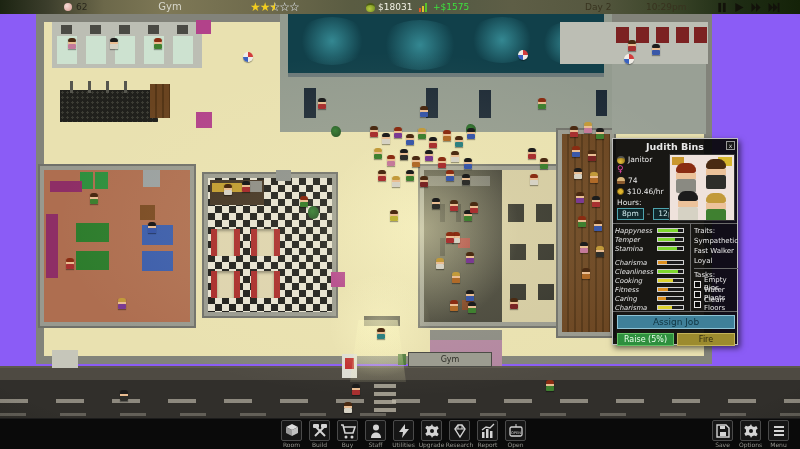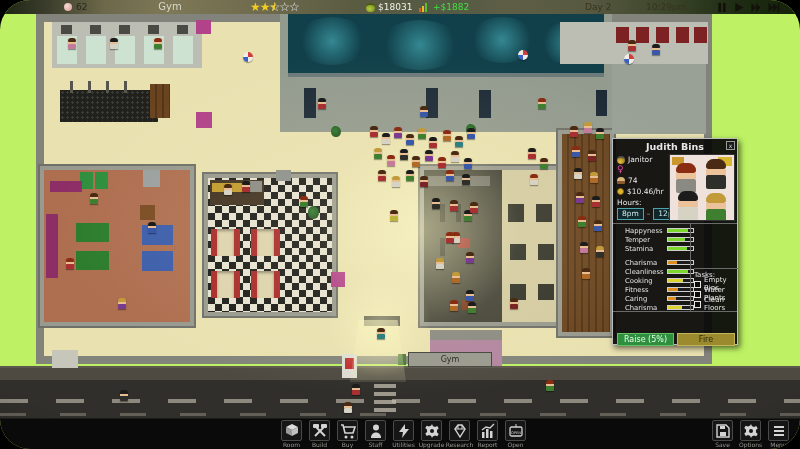--- a/index.html
+++ b/index.html
@@ -1,17 +1,17 @@
 <!DOCTYPE html>
 <html><head>
 <meta charset="utf-8">
 <style>
   html,body{margin:0;padding:0;background:#000;}
-  .stage{position:relative;width:800px;height:449px;overflow:hidden;background:#bef264;
-         font-family:"DejaVu Sans",sans-serif;border-radius:30px;-webkit-font-smoothing:none;}
+  .stage{position:relative;width:800px;height:449px;overflow:hidden;background:#8b5cf6;
+         font-family:"DejaVu Sans",sans-serif;-webkit-font-smoothing:none;}
   .stage *{box-sizing:border-box;}
 
   
   #world{position:absolute;inset:0;}
   .prop{position:absolute;}
   .spot{border-radius:50%;background:radial-gradient(circle,rgba(58,148,158,.85),rgba(58,148,158,0) 70%);}
   .glow{border-radius:50%;background:radial-gradient(circle,rgba(255,250,200,.48),rgba(255,250,200,0) 70%);z-index:26;pointer-events:none;}
   .dots{background:radial-gradient(#3c3c34 1px,transparent 1.3px) 0 0/5px 5px,#20201c;}
   .wood{background:repeating-linear-gradient(90deg,#6a4420 0 5px,#543516 5px 7px);}
   .checker{background:repeating-conic-gradient(#1a1a18 0 25%,#e6e2d2 0 50%) 0 0/14px 14px;}
@@ -69,21 +69,21 @@
   .age-ico{width:8px;height:7px;border-radius:4px 4px 1px 1px;background:linear-gradient(180deg,#d8b67a 55%,#8a5a2e 55%);}
   .coin-ico{width:7px;height:7px;border-radius:50%;background:#e0b52e;border:1px solid #8a6a10;}
   .hour-btn{border:1px solid #4ea4ae;background:#10282c;color:#cfe8ea;font-size:7.5px;line-height:10px;padding:0 4px;}
   .hour-dash{color:#bbb;font-size:7px;}
   #portrait{position:absolute;left:56px;top:15px;width:66px;height:67px;background:#efe2dc;overflow:hidden;border:1px solid #333;}
   .bigperson{position:absolute;width:20px;height:30px;}
   .bigperson .h{height:10px;border-radius:8px 8px 3px 3px;}
   .bigperson .f{height:6px;background:#ecc29a;}
   .bigperson .b{height:14px;border-radius:2px;}
   #stats{position:absolute;left:0;top:84px;width:124px;height:89px;border-top:1px solid #6a6a6a;border-bottom:1px solid #6a6a6a;}
-  #bars{position:absolute;left:12px;top:2px;width:72px;}
+  #bars{position:absolute;left:2px;top:2px;width:72px;font-style:italic;}
   .bar-row{display:flex;align-items:center;height:9px;}
   .bar-row.gap{margin-top:5px;}
   .bar-label{width:42px;font-size:6.8px;color:#e4e4e4;white-space:nowrap;overflow:hidden;}
   .bar-outer{width:27px;height:5px;border:1px solid #cfcfcf;background:#1c1c1c;}
   .bar-fill{height:100%;}
   #tt{position:absolute;left:77px;top:0;width:47px;height:100%;border-left:1px solid #6a6a6a;}
   #traits{position:absolute;left:3px;top:2px;font-size:7px;line-height:10px;}
   #tasks{position:absolute;left:3px;top:44px;border-top:1px solid #6a6a6a;width:44px;padding-top:2px;font-size:7px;}
   .task-row{display:flex;align-items:center;gap:3px;height:10px;}
   .cb{width:7px;height:7px;border:1px solid #e8e8e8;background:#0c0c0c;flex:none;}
@@ -600,21 +600,21 @@
     <span class="t" style="left:76px;color:#2a281c;">62</span>
     <span class="t" style="left:140px;width:60px;text-align:center;color:#d8d8cc;font-size:10px;">Gym</span>
     <span class="stars" id="stars"><span style="color: rgb(242, 205, 31);">★</span><span style="color: rgb(242, 205, 31);">★</span><span class="star-half"><span style="color:#e4e8f2">☆</span><span class="fill" style="color:#f2cd1f">★</span></span><span style="color: rgb(228, 232, 242);">☆</span><span style="color: rgb(228, 232, 242);">☆</span></span>
     <span class="money-ico"></span>
     <span class="t" style="left:378px;color:#f2f2e6;">$18031</span>
     <span class="chart-ico">
       <i style="height:4px;background:#e05a2a"></i>
         <i style="height:6px;background:#e0c22a"></i>
         <i style="height:9px;background:#58c22a"></i>
     </span>
-    <span class="t" id="income" style="left: 433px; color: rgb(61, 226, 61);">+$1882</span>
+    <span class="t" id="income" style="left: 433px; color: rgb(61, 226, 61);">+$1575</span>
     <span class="t" style="left:585px;color:#38331f;">Day 2</span>
     <span class="t" style="left:646px;color:#38331f;">10:29pm</span>
     <svg class="pb" style="left:716px" viewBox="0 0 12 12">
         <rect x="2" y="1" width="3" height="10" fill="#12120a"></rect>
         <rect x="7" y="1" width="3" height="10" fill="#12120a"></rect>
       </svg>
     <svg class="pb" style="left:733px" viewBox="0 0 12 12">
         <polygon points="2,1 11,6 2,11" fill="#12120a"></polygon>
       </svg>
     <svg class="pb" style="left:750px" viewBox="0 0 12 12">
@@ -729,39 +729,48 @@
             </div>
           </div>
           <div class="bar-row">
             <div class="bar-label">Charisma</div>
             <div class="bar-outer">
               <div class="bar-fill" style="width: 55%; background: rgb(221, 211, 46);"></div>
             </div>
           </div>
         </div>
       <div id="tt">
+        <div id="traits">
+          <div>Traits:</div>
+          <div id="trait-list">
+              <div>Sympathetic</div>
+              <div>Fast Walker</div>
+              <div>Loyal</div>
+            </div>
+        </div>
         <div id="tasks">
           <div>Tasks:</div>
           <div id="task-list">
               <div class="task-row">
                 <span class="cb"></span>
                 <span>Empty Bins</span>
               </div>
               <div class="task-row">
                 <span class="cb"></span>
                 <span>Water Plants</span>
               </div>
               <div class="task-row">
                 <span class="cb"></span>
                 <span>Clean Floors</span>
               </div>
             </div>
         </div>
       </div>
     </div>
+    <div class="btn" id="assign">Assign Job</div>
     <div class="btn" id="raise">Raise (5%)</div>
     <div class="btn" id="fire">Fire</div>
   </div>
 
   <div id="toolbar">
     <div class="tb-group" id="tb-main">
         <div class="tb-btn">
           <div class="tb-ico">
             <svg width="16" height="16" viewBox="0 0 16 16">
               <polygon points="8,1 14,4 8,7 2,4" fill="#dcdcdc"></polygon>

